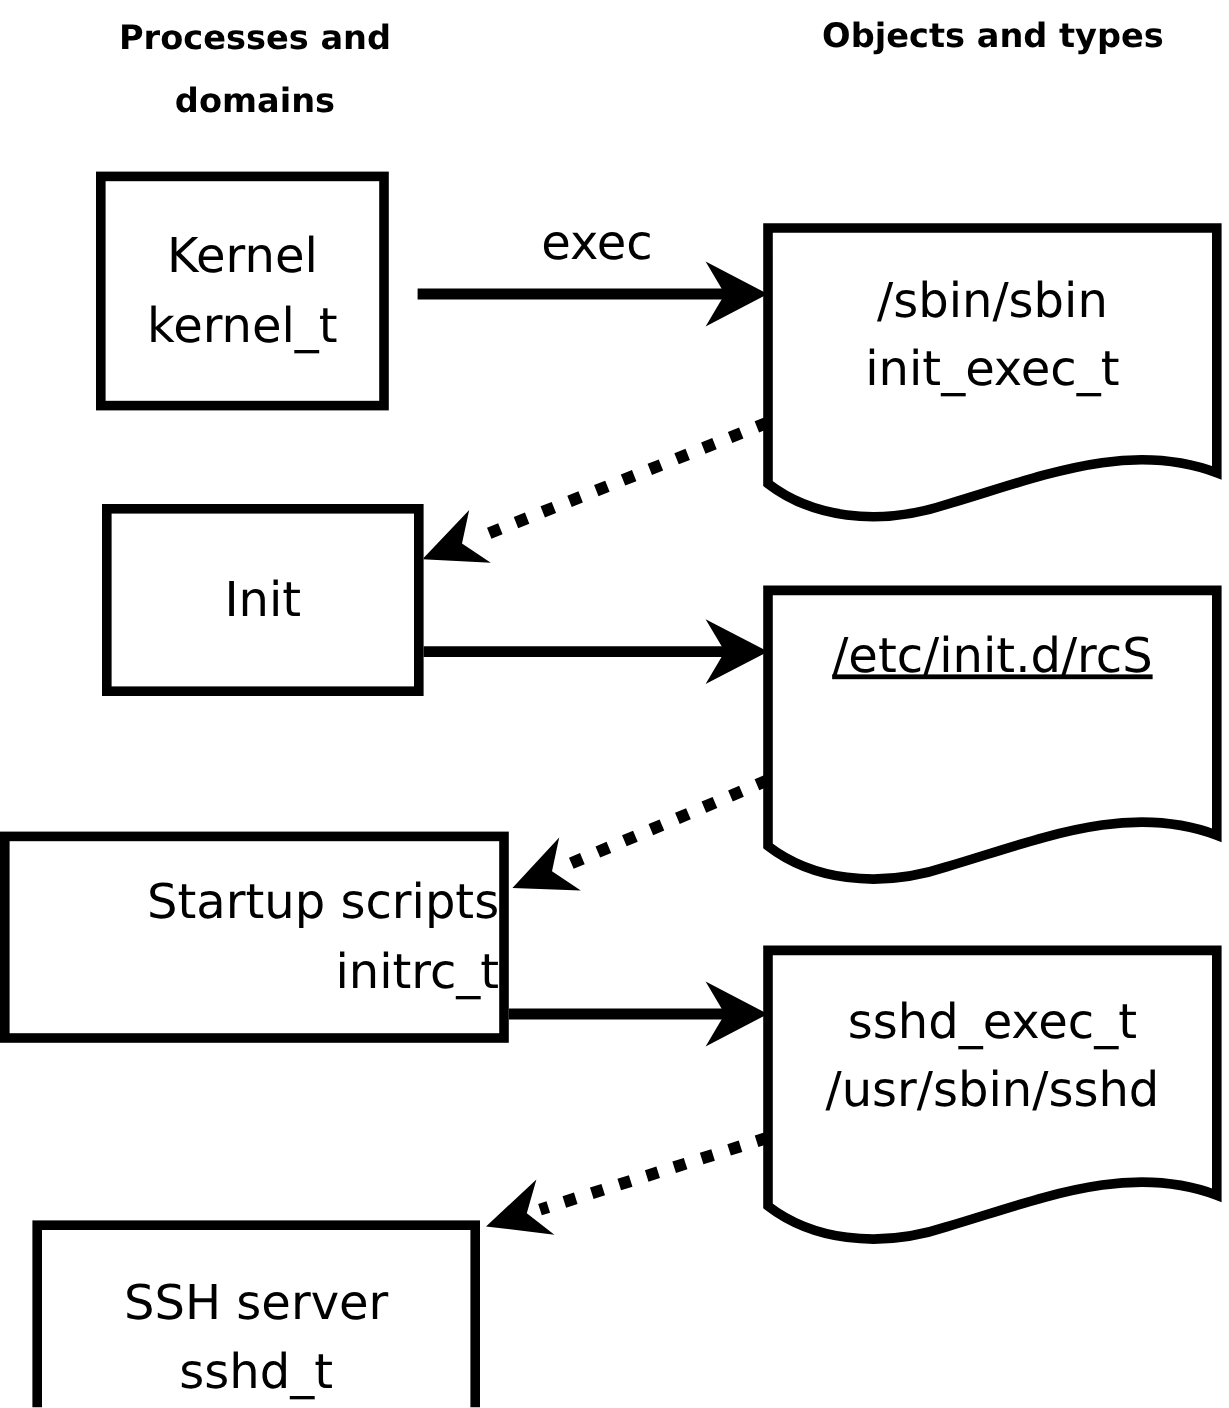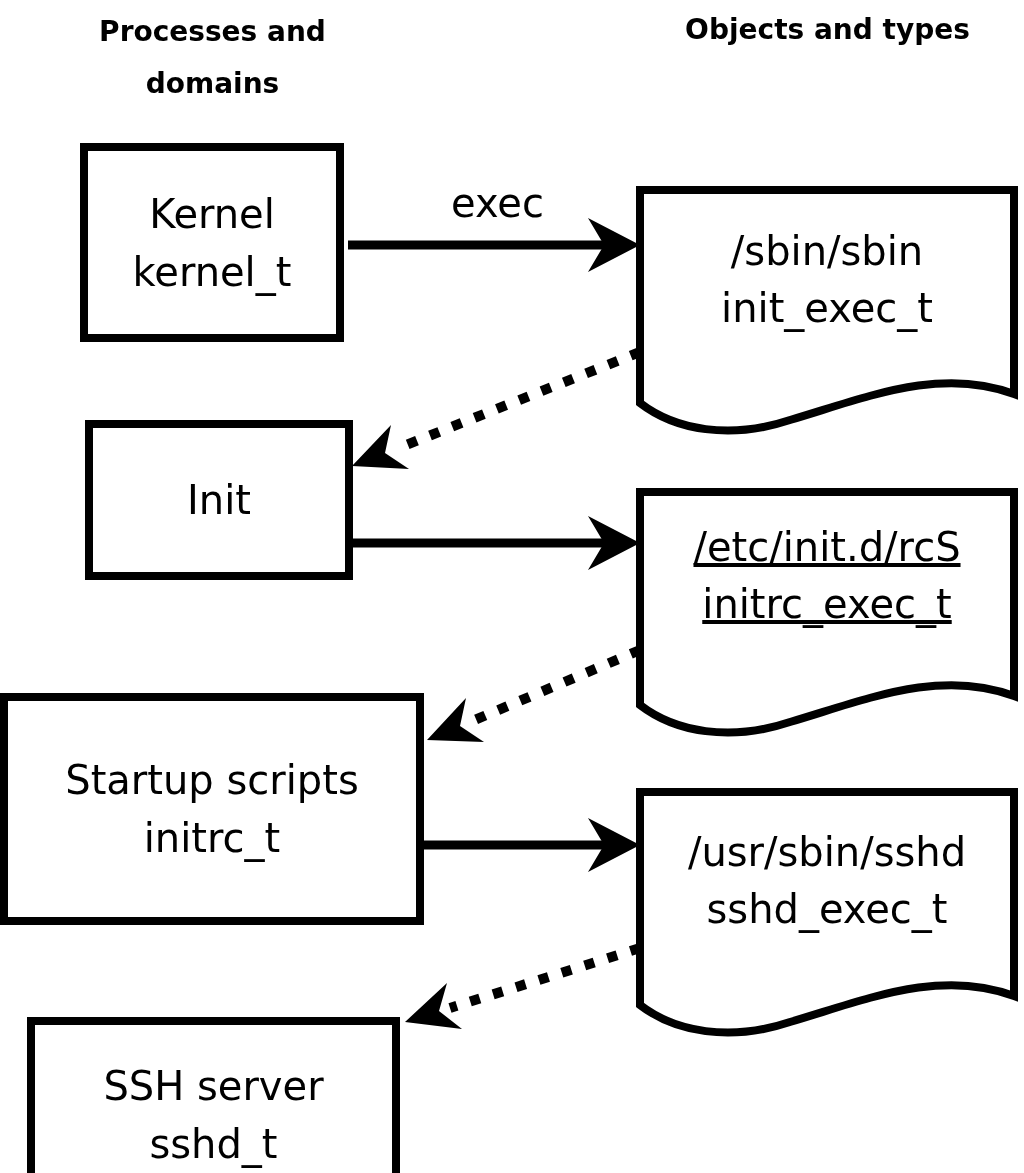--- a/index.html
+++ b/index.html
@@ -99,30 +99,30 @@
 
     <line class="line-dotted" x1="640" y1="948" x2="450" y2="1008"></line>
     <polygon class="arrow-head" points="405,1022 447,983 439,1011 462,1029"></polygon>
   </svg>
 
   <div class="col-header" style="left:30px; top:6px; width:365px;">Processes and domains</div>
   <div class="col-header" style="left:650px; top:4px; width:355px;">Objects and types</div>
 
   <div class="edge-label" style="left:410px; top:178px; width:175px;">exec</div>
 
-  <div class="pbox" style="left:80px; top:143px; width:264px; height:199px;">
+  <div class="pbox" style="left:80px; top:143px; width:244px; height:199px;">
     <span>Kernel</span>
     <span>kernel_t</span>
   </div>
 
   <div class="pbox" style="left:85px; top:420px; width:268px; height:160px;">
     <span>Init</span>
   </div>
 
-  <div class="pbox" style="left:0px; top:693px; width:424px; height:232px;">
+  <div class="pbox" style="left:0px; top:693px; width:424px; height:176px;align-items:flex-end;">
     <span>Startup scripts</span>
     <span>initrc_t</span>
   </div>
 
   <div class="pbox" style="left:27px; top:1017px; width:373px; height:196px;">
     <span>SSH server</span>
     <span>sshd_t</span>
   </div>
 
   <svg class="doc-shape" style="left:630px; top:180px;" width="394" height="262" viewBox="0 0 394 262" xmlns="http://www.w3.org/2000/svg">
@@ -131,24 +131,23 @@
   <div class="doc-text" style="left:640px; top:223px; width:374px;">
     <div>/sbin/sbin</div>
     <div>init_exec_t</div>
   </div>
 
   <svg class="doc-shape" style="left:630px; top:482px;" width="394" height="262" viewBox="0 0 394 262" xmlns="http://www.w3.org/2000/svg">
     <path d="M 10 10 L 384 10 L 384 214 C 310 186 235 218 160 240 C 100 260 45 250 10 223 Z" fill="#ffffff" stroke="#000000" stroke-width="8"></path>
   </svg>
   <div class="doc-text" style="left:640px; top:519px; width:374px;text-decoration:underline;">
     <div>/etc/init.d/rcS</div>
-    <div>initrc_exec_t</div>
   </div>
 
   <svg class="doc-shape" style="left:630px; top:782px;" width="394" height="262" viewBox="0 0 394 262" xmlns="http://www.w3.org/2000/svg">
     <path d="M 10 10 L 384 10 L 384 214 C 310 186 235 218 160 240 C 100 260 45 250 10 223 Z" fill="#ffffff" stroke="#000000" stroke-width="8"></path>
   </svg>
   <div class="doc-text" style="left:640px; top:824px; width:374px;">
+    <div>sshd_exec_t</div>
     <div>/usr/sbin/sshd</div>
-    <div>sshd_exec_t</div>
   </div>
 
 </div>
 
 </body></html>

